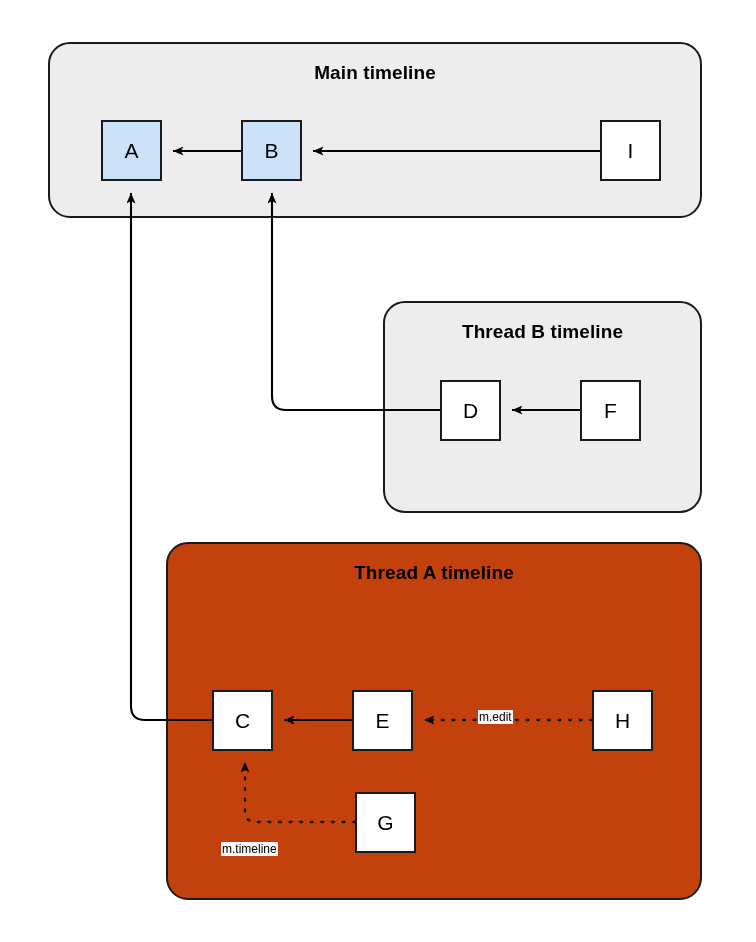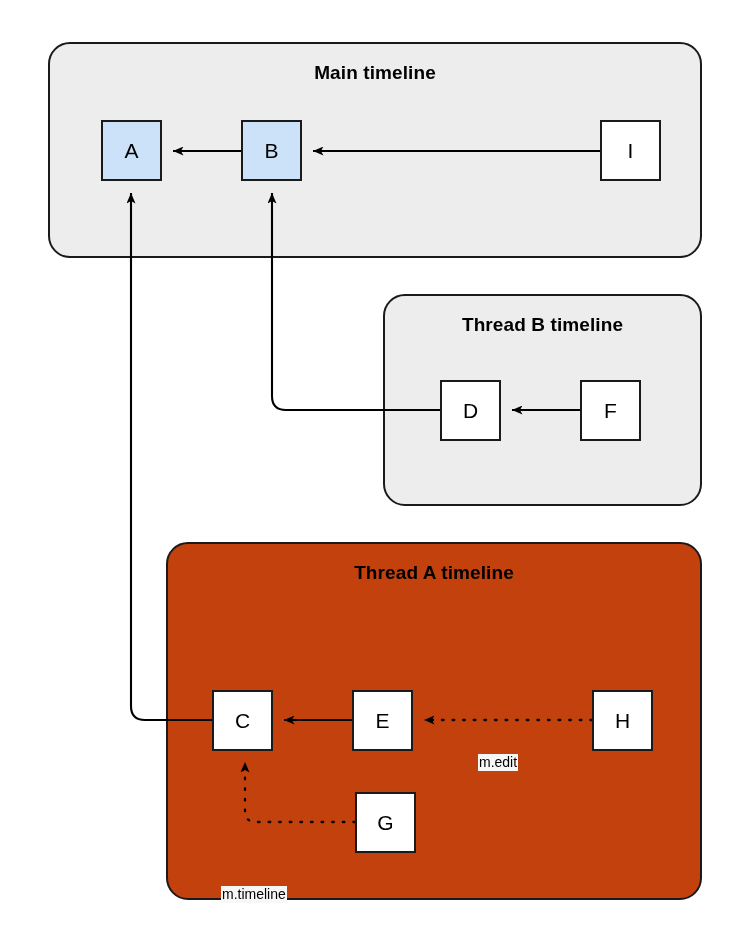--- a/index.html
+++ b/index.html
@@ -56,38 +56,37 @@
     font-size: 21px;
     color: #000000;
     line-height: 1;
   }
   .event-node.highlighted {
     background: #cce2f8;
   }
   .edge-label {
     position: absolute;
     background: #f7f7f7;
-    font-size: 14px;
+    font-size: 12px;
     color: #000000;
     padding: 0 1px;
     white-space: nowrap;
     line-height: 1.2;
-    margin-top: 44px;
   }
 </style>
 </head>
 <body>
 
 <div id="diagram-root" style="width: 756px; height: 942px; background: rgb(255, 255, 255);">
 
-  <div class="timeline-group" id="group-main" style="left: 48px; top: 42px; width: 654px; height: 216px; background: rgb(237, 237, 237); border-color: rgb(26, 26, 26);">
+  <div class="timeline-group" id="group-main" style="left: 48px; top: 42px; width: 654px; height: 176px; background: rgb(237, 237, 237); border-color: rgb(26, 26, 26);">
     <div class="group-title" style="top: 18px;">Main timeline</div>
   </div>
 
-  <div class="timeline-group" id="group-thread_b" style="left: 383px; top: 294px; width: 319px; height: 212px; background: rgb(237, 237, 237); border-color: rgb(26, 26, 26);">
+  <div class="timeline-group" id="group-thread_b" style="left: 383px; top: 301px; width: 319px; height: 212px; background: rgb(237, 237, 237); border-color: rgb(26, 26, 26);">
     <div class="group-title" style="top: 18px;">Thread B timeline</div>
   </div>
 
   <div class="timeline-group" id="group-thread_a" style="left: 166px; top: 542px; width: 536px; height: 358px; background: #c2410c; border-color: rgb(26, 26, 26);">
     <div class="group-title" style="top: 18px;">Thread A timeline</div>
   </div>
 
   <svg id="edges-layer" viewBox="0 0 756 942" width="756" height="942">
     <defs>
       <marker id="arrowhead" markerWidth="11" markerHeight="9" refX="10.5" refY="4.5" orient="auto" markerUnits="userSpaceOnUse">

